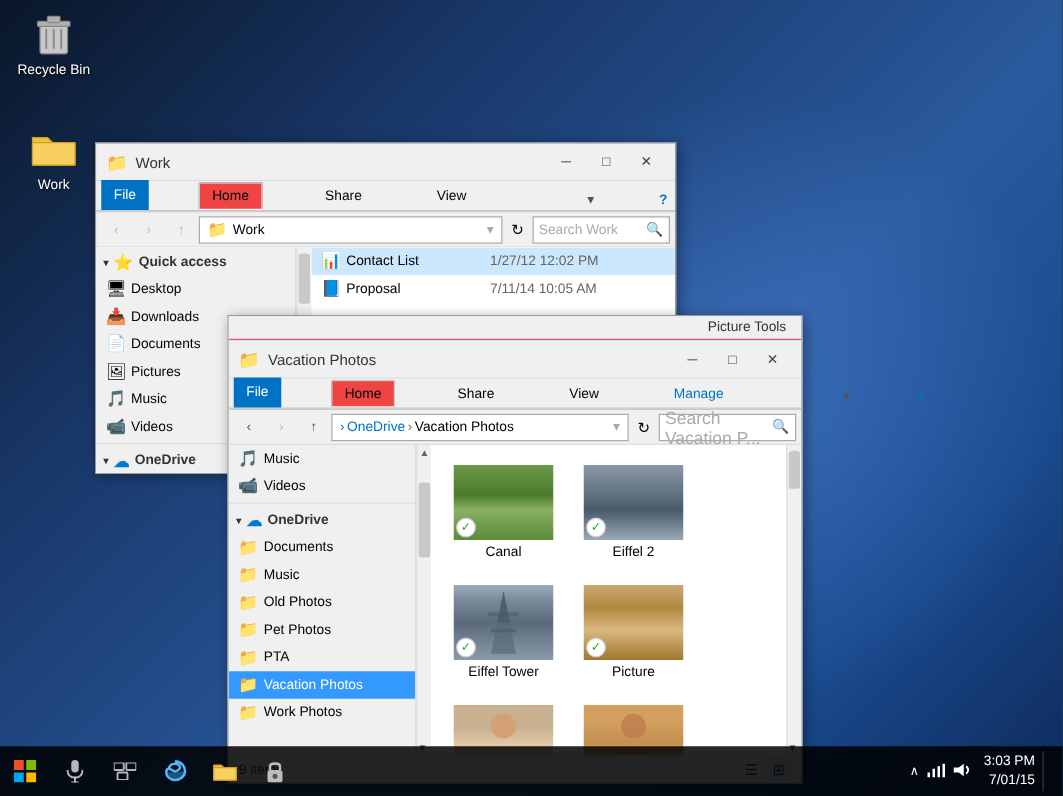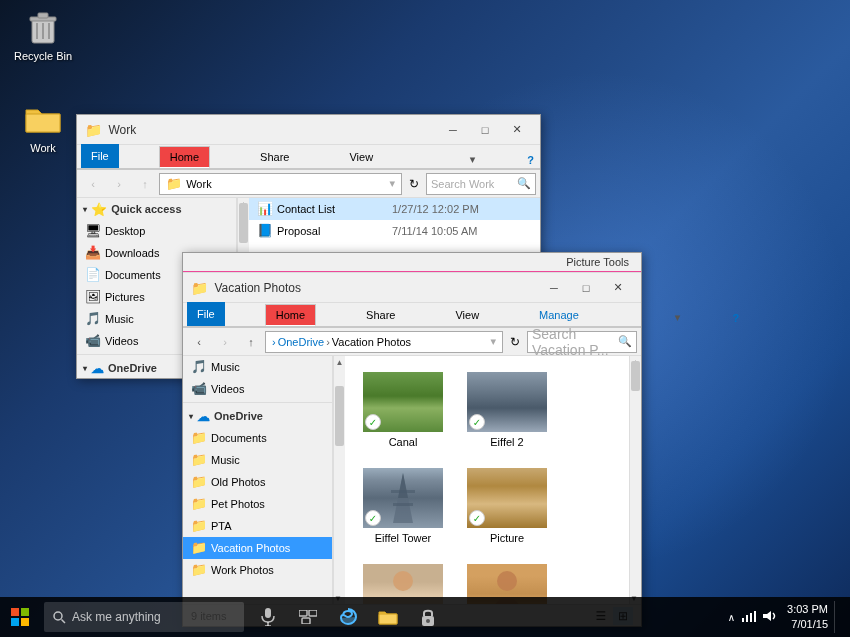--- a/index.html
+++ b/index.html
@@ -795,27 +795,20 @@
 
   <div class="taskbar-start">
     <svg width="18" height="18" viewBox="0 0 18 18">
       <rect x="0" y="0" width="8" height="8" fill="#f25022"></rect>
       <rect x="10" y="0" width="8" height="8" fill="#7fba00"></rect>
       <rect x="0" y="10" width="8" height="8" fill="#00a4ef"></rect>
       <rect x="10" y="10" width="8" height="8" fill="#ffb900"></rect>
     </svg>
   </div>
 
-  <div class="taskbar-search">
-    <svg width="14" height="14" viewBox="0 0 14 14">
-      <circle cx="6" cy="6" r="4" fill="none" stroke="rgba(255,255,255,0.7)" stroke-width="1.5"></circle>
-      <line x1="9.5" y1="9.5" x2="13" y2="13" stroke="rgba(255,255,255,0.7)" stroke-width="1.5"></line>
-    </svg>
-    <span>Ask me anything</span>
-  </div>
 
   <div class="taskbar-btn">
     <svg width="14" height="18" viewBox="0 0 14 18">
       <rect x="4" y="0" width="6" height="10" rx="3" fill="rgba(255,255,255,0.7)"></rect>
       <path d="M1 8 Q1 14 7 14 Q13 14 13 8" fill="none" stroke="rgba(255,255,255,0.7)" stroke-width="1.5"></path>
       <line x1="7" y1="14" x2="7" y2="18" stroke="rgba(255,255,255,0.7)" stroke-width="1.5"></line>
       <line x1="4" y1="18" x2="10" y2="18" stroke="rgba(255,255,255,0.7)" stroke-width="1.5"></line>
     </svg>
   </div>
 

